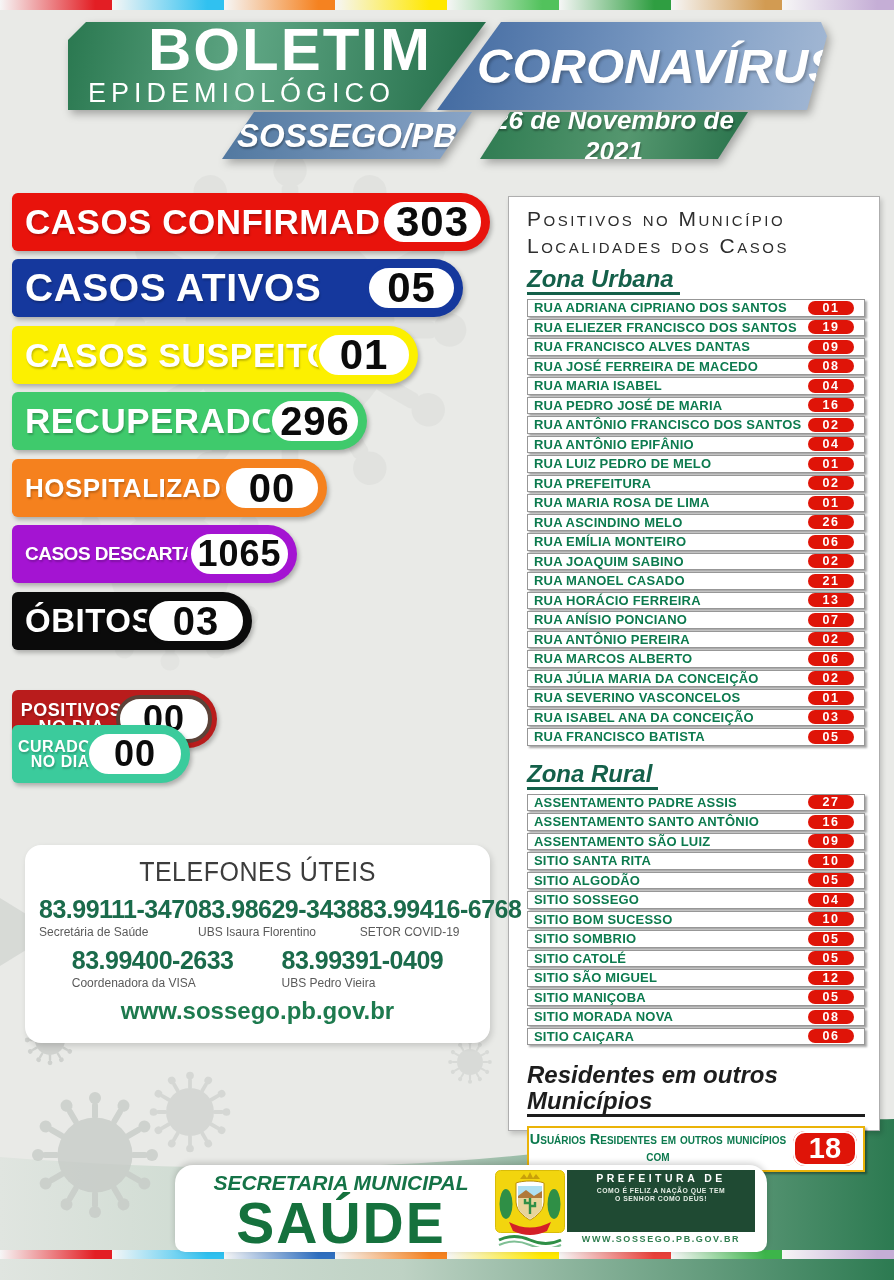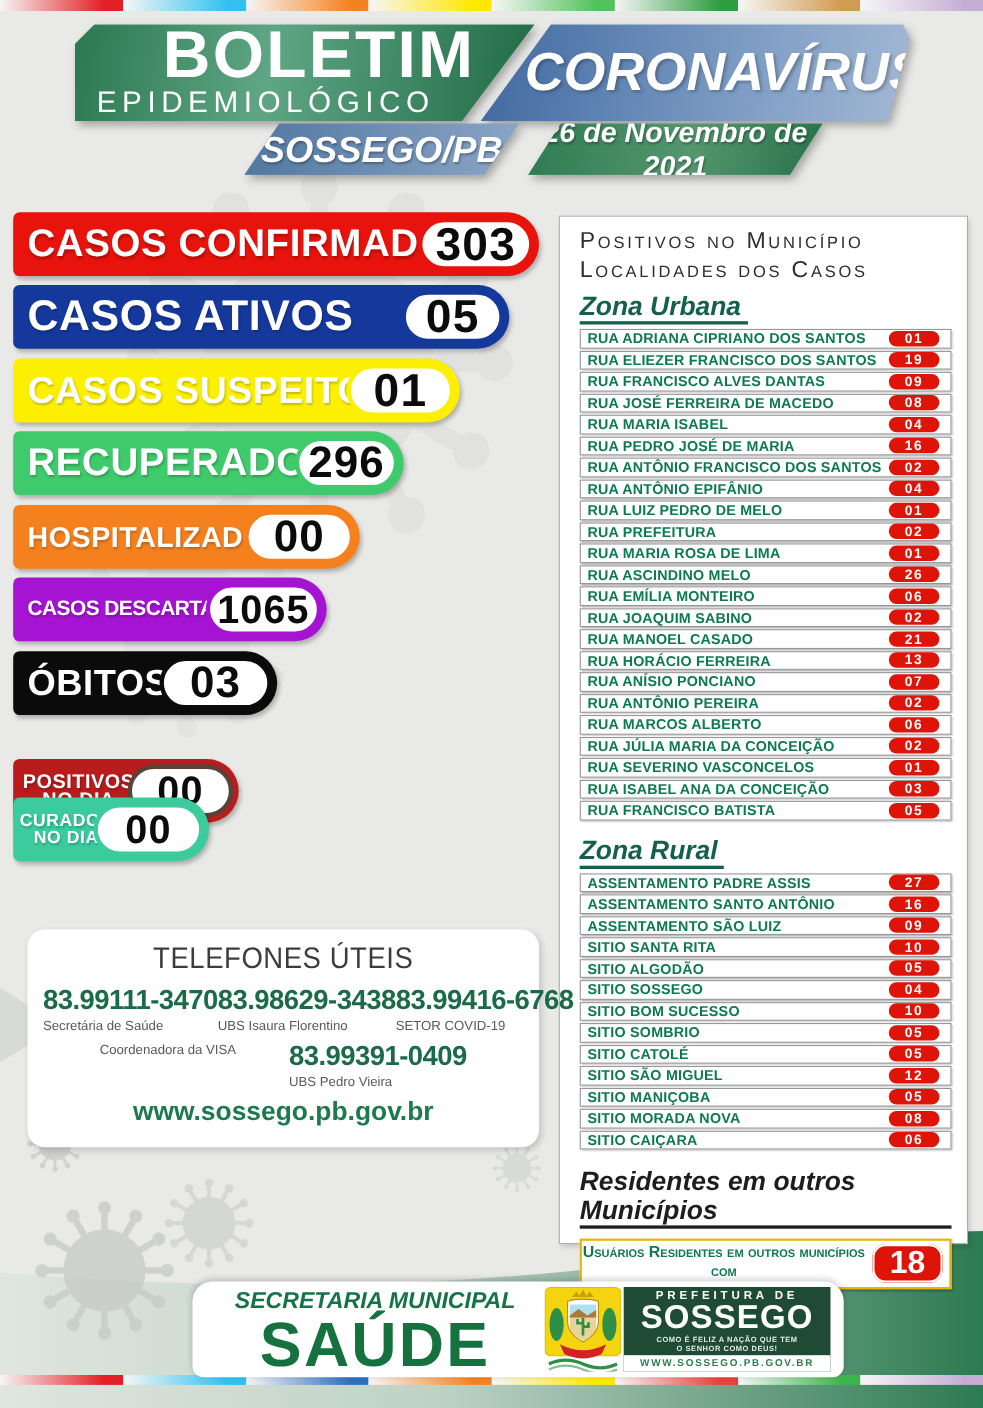--- a/index.html
+++ b/index.html
@@ -407,20 +407,21 @@
           <div class="ph-num">83.98629-3438</div>
           <div class="ph-cap">UBS Isaura Florentino</div>
         </div>
         <div class="ph-entry">
           <div class="ph-num">83.99416-6768</div>
           <div class="ph-cap">SETOR COVID-19</div>
         </div>
       </div>
     <div class="ph-row centered" id="ph-row2">
         <div class="ph-entry">
+          <div class="ph-num">83.99400-2633</div>
           <div class="ph-cap">Coordenadora da VISA</div>
         </div>
         <div class="ph-entry">
           <div class="ph-num">83.99391-0409</div>
           <div class="ph-cap">UBS Pedro Vieira</div>
         </div>
       </div>
     <div class="ph-site">www.sossego.pb.gov.br</div>
   </div>
 
@@ -440,21 +441,20 @@
         <path d="M23 26 l8 -6 8 6 8 -5 v7 h-24 z" fill="#b0793a"></path>
         <path d="M23 28 h24 v8 c0 7 -12 13 -12 13 s-12 -6 -12 -13 z" fill="#e8d49a"></path>
         <path d="M35 28 v16 m0 -11 h-5 v-4 m5 7 h5 v-4" stroke="#2f8f46" stroke-width="2.4" fill="none"></path>
         <path d="M14 52 q21 11 42 0 l-4 9 q-17 8 -34 0 z" fill="#d42027"></path>
         <path d="M4 70 q15 -7 31 0 t31 0" stroke="#2f8f46" stroke-width="3" fill="none"></path>
         <path d="M4 75 q15 -7 31 0 t31 0" stroke="#7fbf94" stroke-width="2" fill="none"></path>
       </svg>
     </div>
     <div id="pref-panel">
       <div class="p1">PREFEITURA DE</div>
-      <div class="p2">SOSSEGO</div>
       <div class="p3">
         <div>COMO É FELIZ A NAÇÃO QUE TEM</div>
         <div>O SENHOR COMO DEUS!</div>
       </div>
       <div class="site-strip">WWW.SOSSEGO.PB.GOV.BR</div>
     </div>
   </div>
 
 </div>
 

